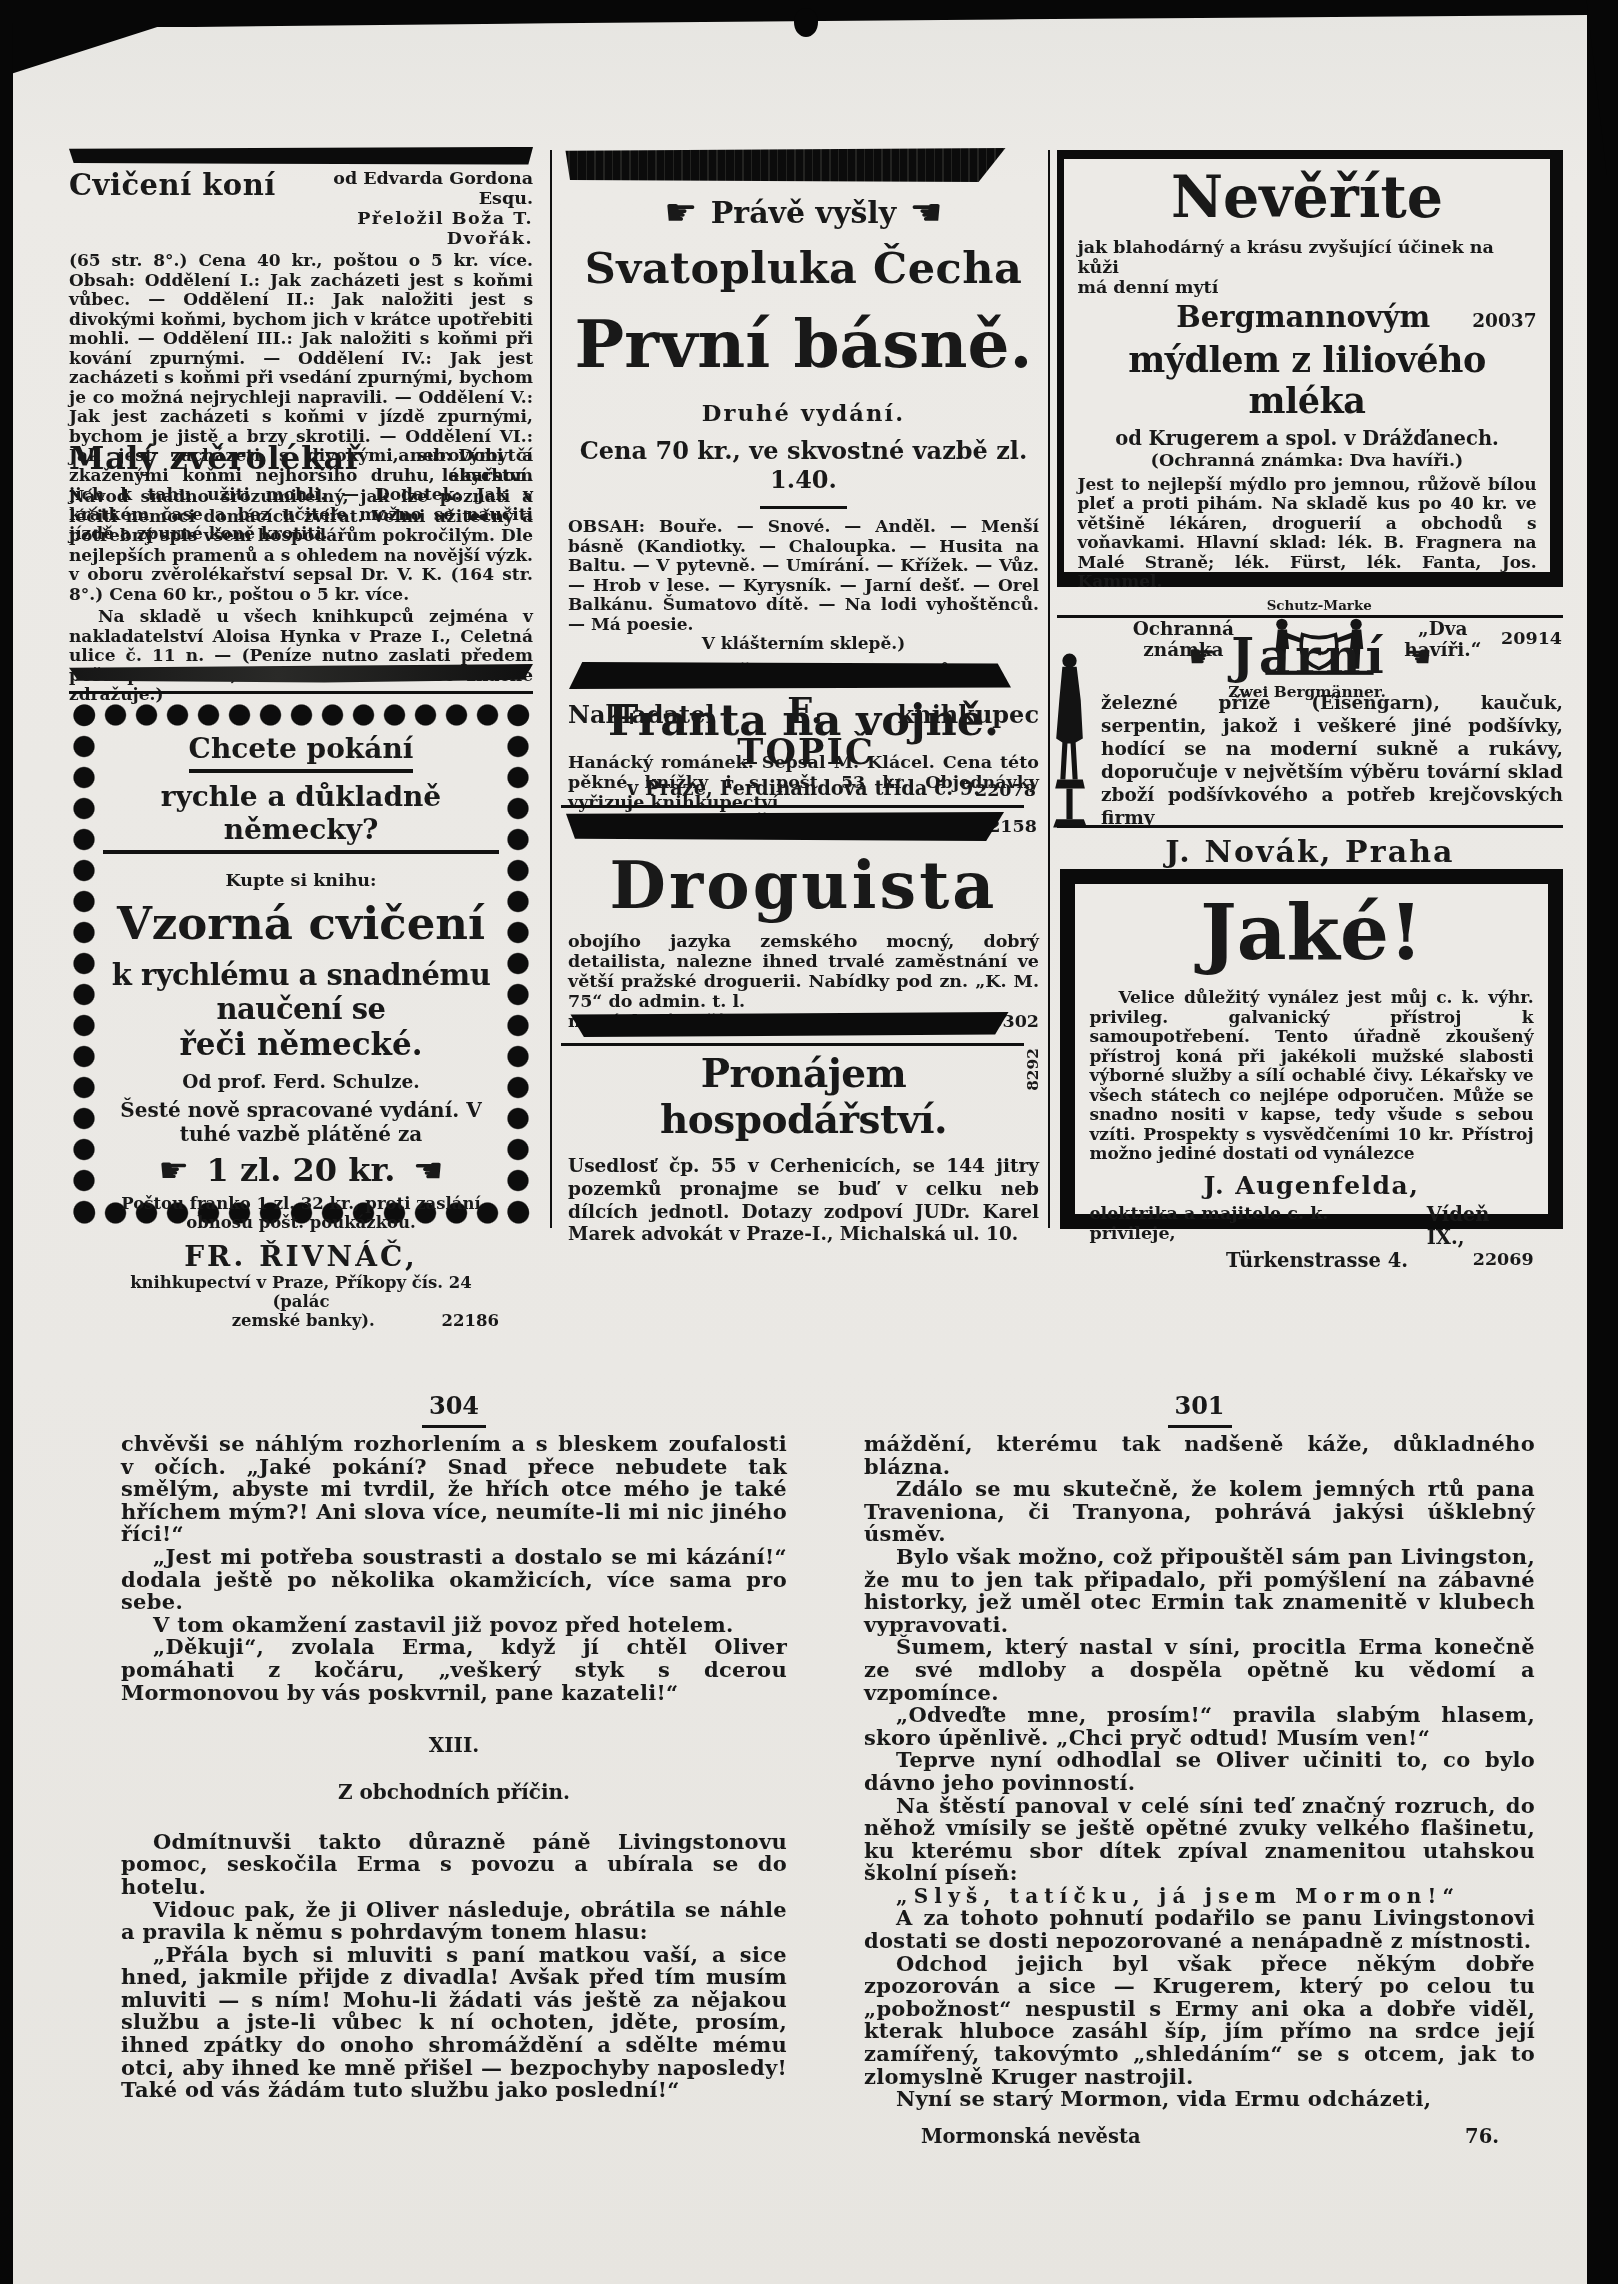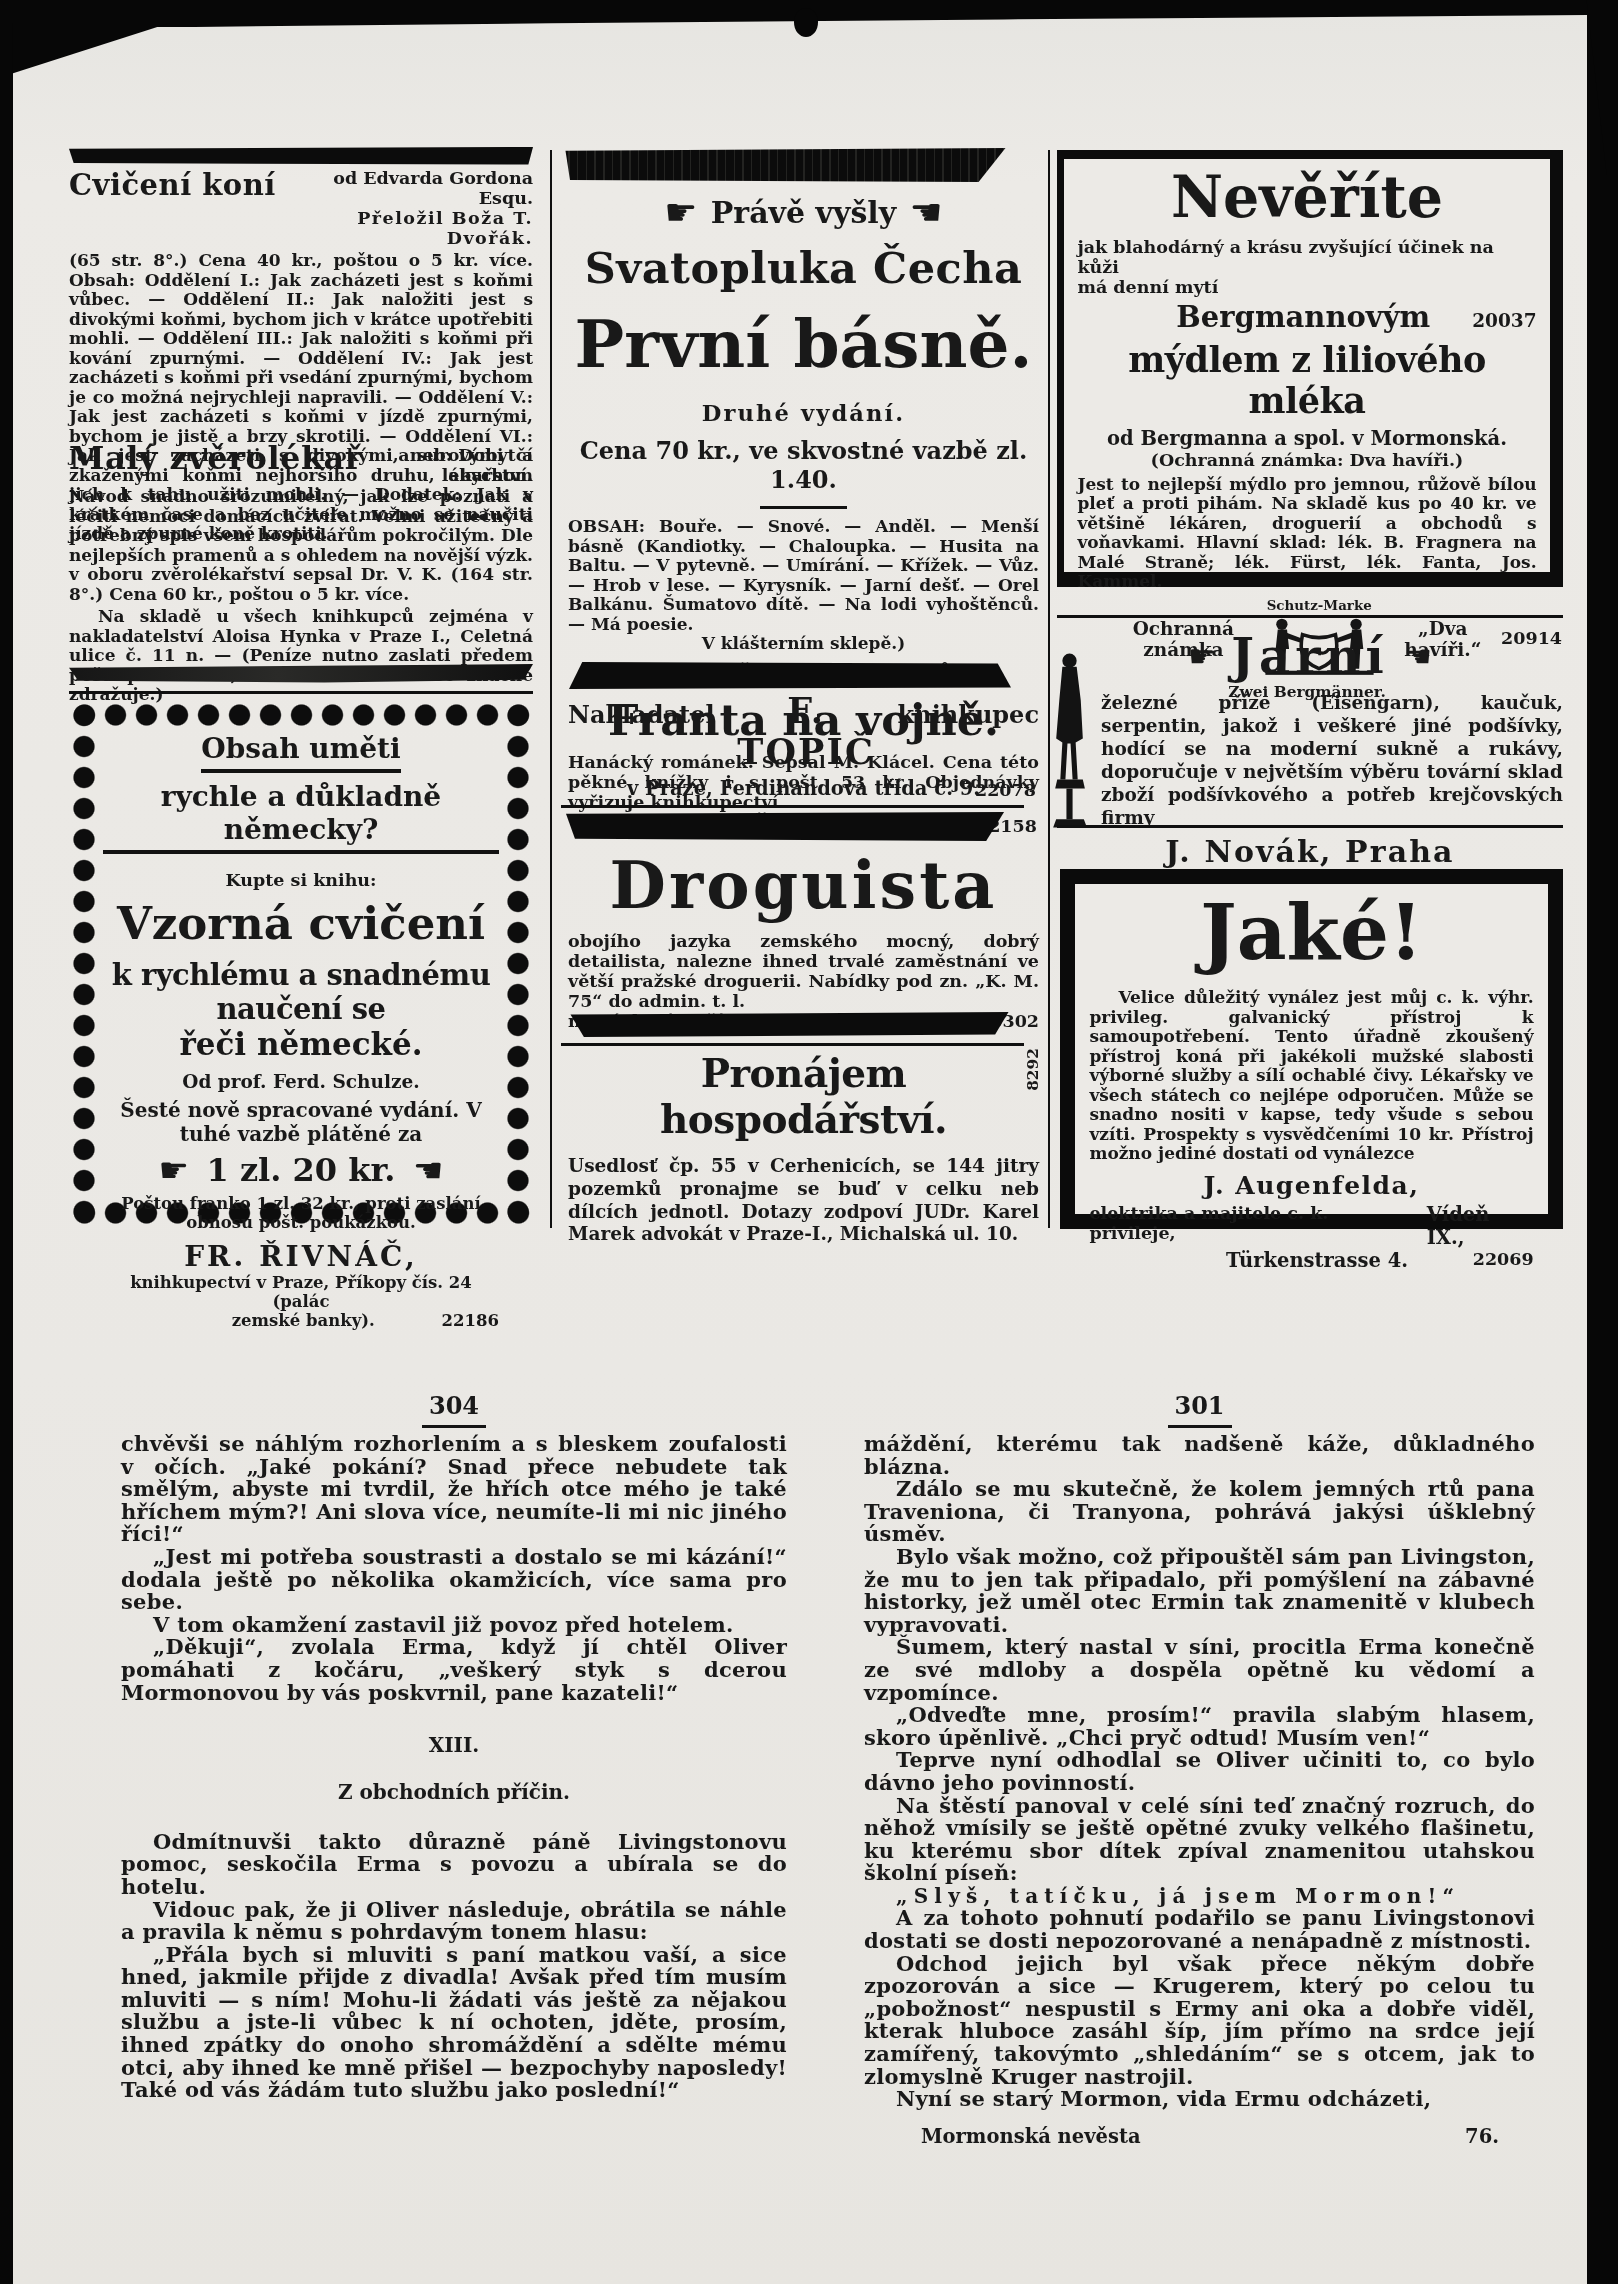--- a/index.html
+++ b/index.html
@@ -90,21 +90,21 @@
 
   <div class="band" style="left:69px;top:664px;width:464px;height:18.5px;clip-path:polygon(0 20%,100% 0,98% 85%,55% 100%,2% 90%);background:linear-gradient(90deg,#161616,#2a2a28 45%,#101010);"></div>
   <div class="hrule" style="left:69px;top:691px;width:464px;"></div>
 
   <section class="bead" style="left:69px;top:700px;width:464px;height:528px;">
     <div class="bead-h" style="top:0;"></div>
     <div class="bead-h" style="bottom:0;"></div>
     <div class="bead-v" style="left:0;"></div>
     <div class="bead-v" style="right:0;"></div>
     <div style="position:absolute;left:34px;top:32px;right:34px;bottom:31px;text-align:center;">
-      <div style="font-size:28px;font-weight:bold;"><span class="underlined">Obsah uměti</span></div>
+      <div style="font-size:28px;font-weight:bold;"><span class="underlined">Chcete pokání</span></div>
       <div style="font-size:28px;font-weight:bold;margin-top:7.2px;"><span class="underlined">rychle a důkladně německy?</span></div>
       <p style="font-size:17.5px;font-weight:bold;margin-top:15.4px;">Kupte si knihu:</p>
       <div style="font-size:45px;font-weight:bold;margin-top:7.2px;">Vzorná cvičení</div>
       <div style="font-size:29px;font-weight:bold;margin-top:8.2px;letter-spacing:-0.5px;">k rychlému a snadnému naučení se</div>
       <div style="font-size:31px;font-weight:bold;">řeči německé.</div>
       <p style="font-size:18.5px;font-weight:bold;margin-top:9.3px;">Od prof. Ferd. Schulze.</p>
       <p style="font-size:20px;font-weight:bold;margin-top:5.1px;">Šesté nově spracované vydání. V tuhé vazbě plátěné za</p>
       <div style="margin-top:4.1px;display:flex;justify-content:center;align-items:center;gap:17.5px;">
         <span class="fist" style="font-size:34px;">☛</span>
         <span style="font-size:32px;font-weight:bold;">1 zl. 20 kr.</span>
@@ -183,21 +183,21 @@
 
   <div class="boxed" style="left:1057px;top:150px;width:506px;height:437px;border-style:solid;border-color:#0c0c0c;border-width:9.3px 13.4px 15.4px 7.2px;box-sizing:border-box;padding:4.1px 13.4px;">
     <div class="ctr" style="font-size:57px;font-weight:bold;">Nevěříte</div>
     <p class="b34" style="margin-top:7.2px;">jak blahodárný a krásu zvyšující účinek na kůži</p>
     <p class="b34">má denní mytí</p>
     <div style="display:flex;align-items:baseline;margin-top:3.1px;">
       <span style="flex:1;text-align:center;font-size:29px;font-weight:bold;padding-left:57px;">Bergmannovým</span>
       <span class="num" style="font-size:18.5px;">20037</span>
     </div>
     <div class="ctr" style="font-size:35px;font-weight:bold;letter-spacing:-0.5px;margin-top:5.1px;">mýdlem z liliového mléka</div>
-    <p class="ctr" style="font-size:19.5px;font-weight:bold;margin-top:5.1px;">od Bergmanna a spol. v Mormonská.</p>
+    <p class="ctr" style="font-size:19.5px;font-weight:bold;margin-top:5.1px;">od Krugerem a spol. v Drážďanech.</p>
     <p class="ctr" style="font-size:17.5px;font-weight:bold;">(Ochranná známka: Dva havíři.)</p>
     <p class="b33 just" style="margin-top:5.1px;">Jest to nejlepší mýdlo pro jemnou, růžově bílou pleť a proti pihám. Na skladě kus po 40 kr. ve většině lékáren, droguerií a obchodů s voňavkami. Hlavní sklad: lék. B. Fragnera na Malé Straně; lék. Fürst, lék. Fanta, Jos. Kammel.</p>
     <div style="display:flex;align-items:center;justify-content:center;gap:20.6px;margin-top:5.1px;">
       <div style="text-align:center;font-size:18.5px;font-weight:bold;">
         <div>Ochranná</div>
         <div>známka</div>
       </div>
       <div style="text-align:center;">
         <div style="font-size:13.4px;font-weight:bold;">Schutz-Marke</div>
         <svg width="129" height="67" viewBox="0 0 250 130">

